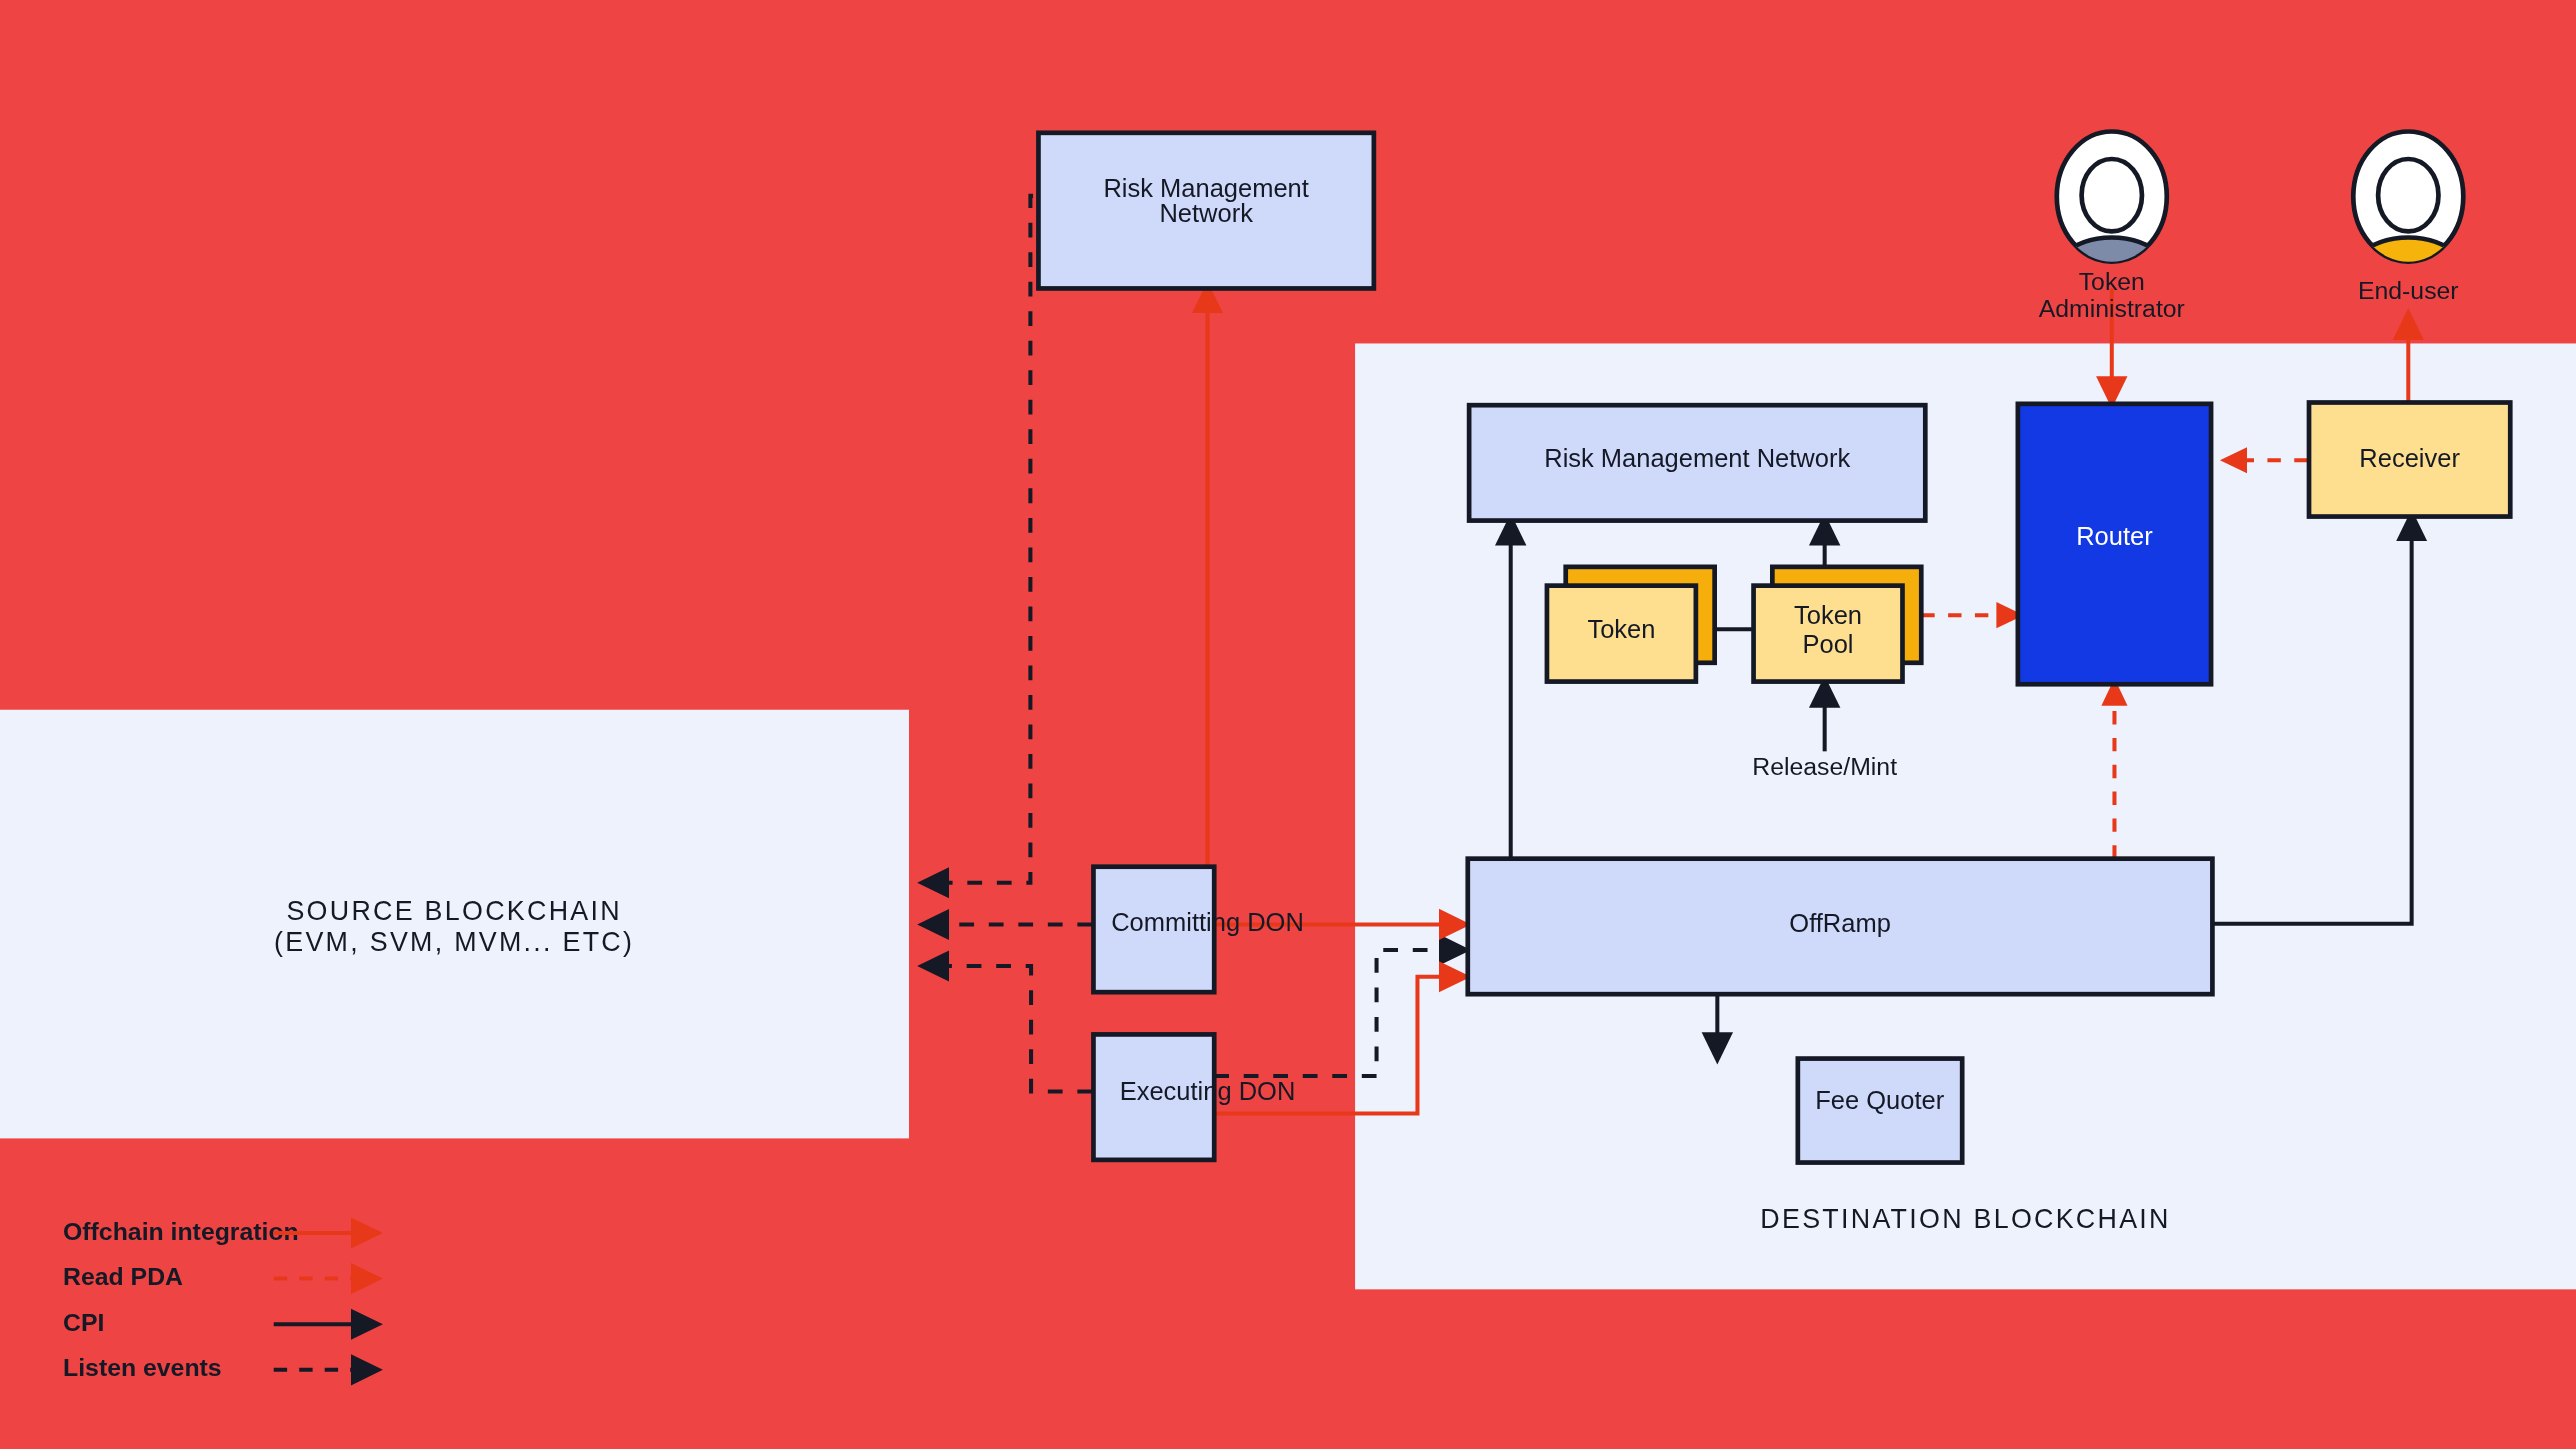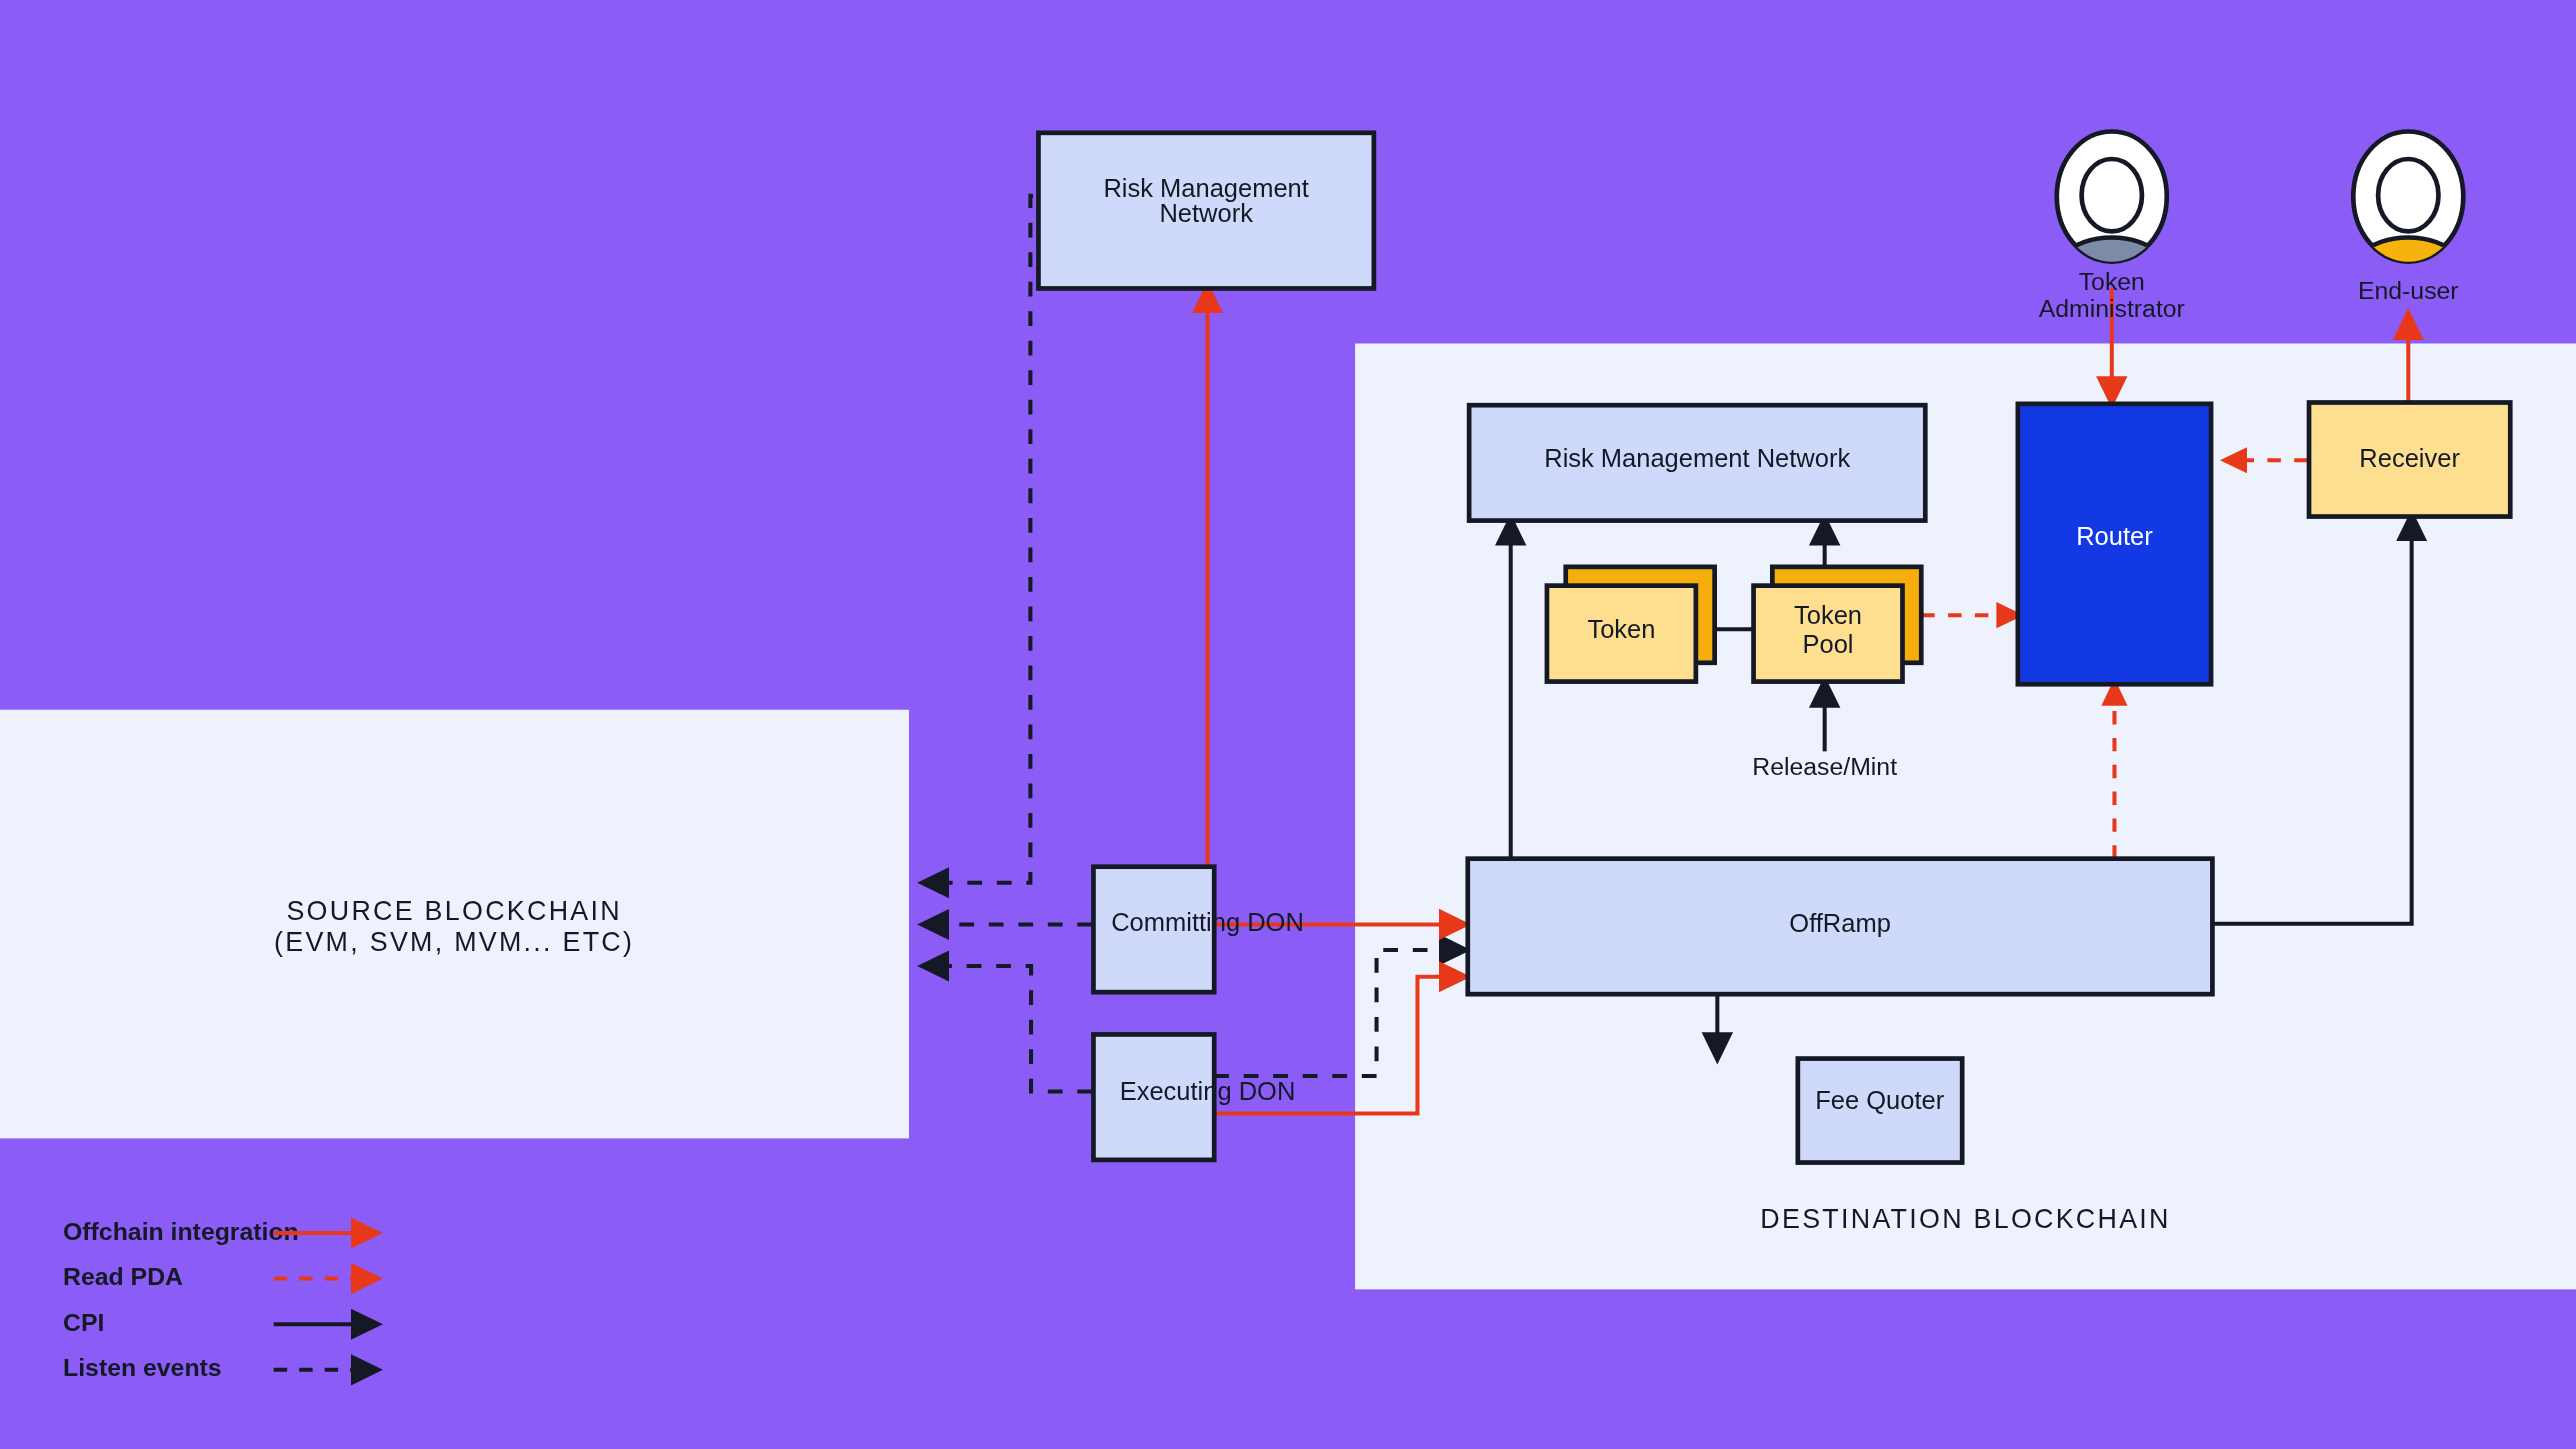--- a/index.html
+++ b/index.html
@@ -1,18 +1,18 @@
 <!DOCTYPE html>
 <html style="font-size:10.7px"><head>
 <meta charset="utf-8">
 <style>
   html,body{margin:0;padding:0;background:#ffffff;}
   body{width:2576px;height:1449px;overflow:hidden;
        font-family:"Liberation Sans","DejaVu Sans",sans-serif;}
-  #stage{position:relative;width:2576px;height:1449px;background:#8b5cf6;}
+  #stage{position:relative;width:2576px;height:1449px;background:#ef4444;}
   svg#diagram{position:absolute;left:0;top:0;width:2576px;height:1449px;display:block;}
   .boxlabel{font-family:"Liberation Sans","DejaVu Sans",sans-serif;
             font-size:38px;fill:#141925;text-anchor:middle;dominant-baseline:middle;}
   .boxlabel.white{fill:#ffffff;}
   .panelTitle{font-family:"Liberation Sans","DejaVu Sans",sans-serif;
               font-size:40px;fill:#141925;text-anchor:middle;letter-spacing:3.4px;}
   .actorLabel{font-family:"Liberation Sans","DejaVu Sans",sans-serif;
               font-size:37px;fill:#141925;text-anchor:middle;}
   .edgeLabel{font-family:"Liberation Sans","DejaVu Sans",sans-serif;
              font-size:37px;fill:#141925;text-anchor:middle;}

